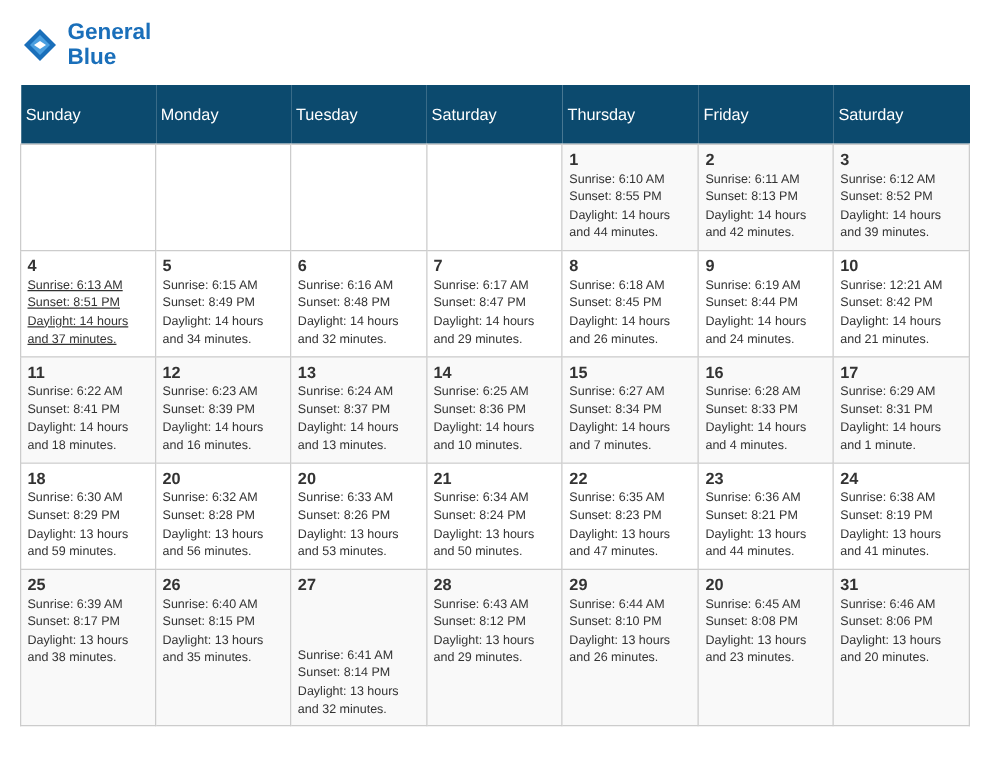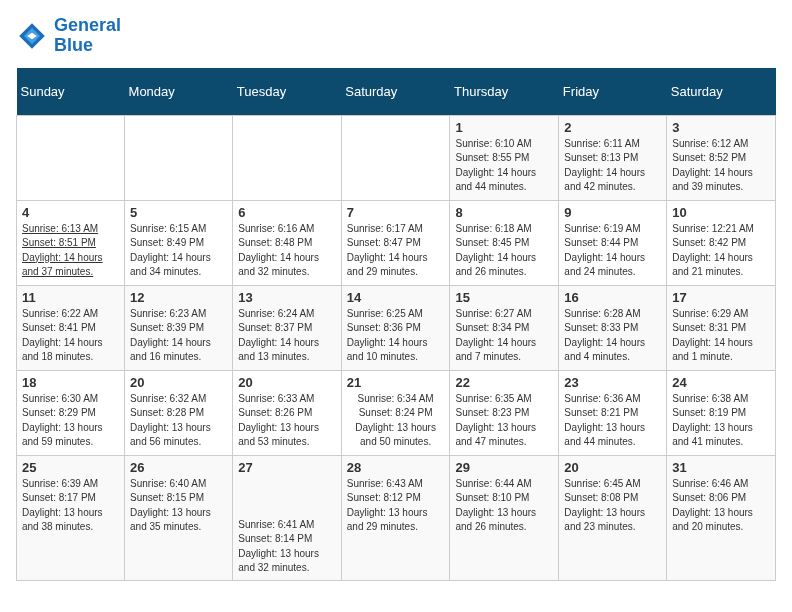--- a/index.html
+++ b/index.html
@@ -266,21 +266,21 @@
         </td>
         <td>
           <div class="day-num">20</div>
           <div class="day-info" style="white-space: pre-line;">Sunrise: 6:33 AM
 Sunset: 8:26 PM
 Daylight: 13 hours
 and 53 minutes.</div>
         </td>
         <td>
           <div class="day-num">21</div>
-          <div class="day-info" style="white-space: pre-line; text-align: center;">Sunrise: 6:34 AM
+          <div class="day-info" style="white-space: pre-line;">Sunrise: 6:34 AM
 Sunset: 8:24 PM
 Daylight: 13 hours
 and 50 minutes.</div>
         </td>
         <td>
           <div class="day-num">22</div>
           <div class="day-info" style="white-space: pre-line;">Sunrise: 6:35 AM
 Sunset: 8:23 PM
 Daylight: 13 hours
 and 47 minutes.</div>

